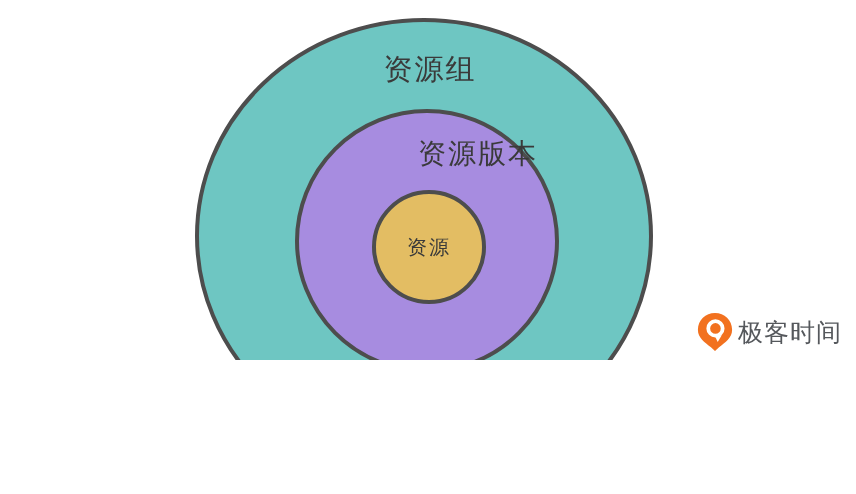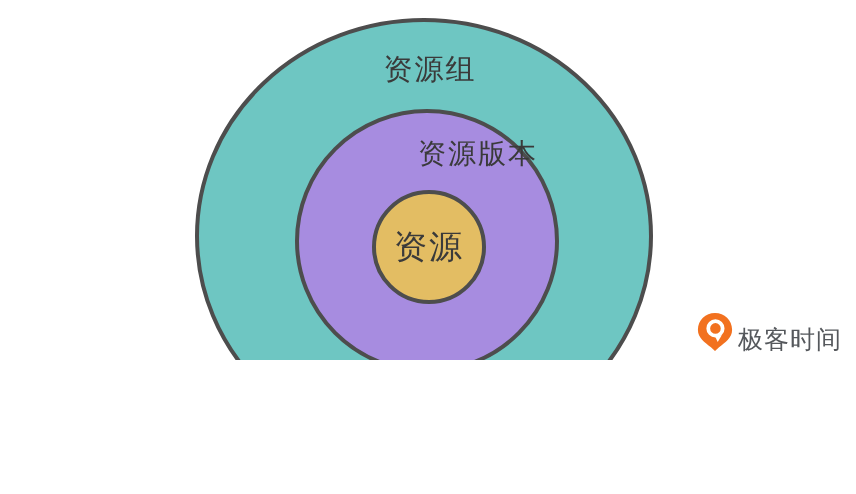--- a/index.html
+++ b/index.html
@@ -36,28 +36,28 @@
   }
   .label-middle {
     left: 430px;
     top: 154px;
     font-size: 28px;
     margin-left: 48px;
   }
   .label-inner {
     left: 429px;
     top: 247px;
-    font-size: 33px;
+    font-size: 20px;
   }
   .brand {
     position: absolute;
     right: 14px;
     bottom: 8px;
     display: flex;
-    align-items: flex-end;
+    align-items: center;
     gap: 5px;
   }
   .brand-icon {
     width: 36px;
     height: 40px;
     display: block;
   }
   .brand-text {
     color: #55585c;
     font-size: 25px;

